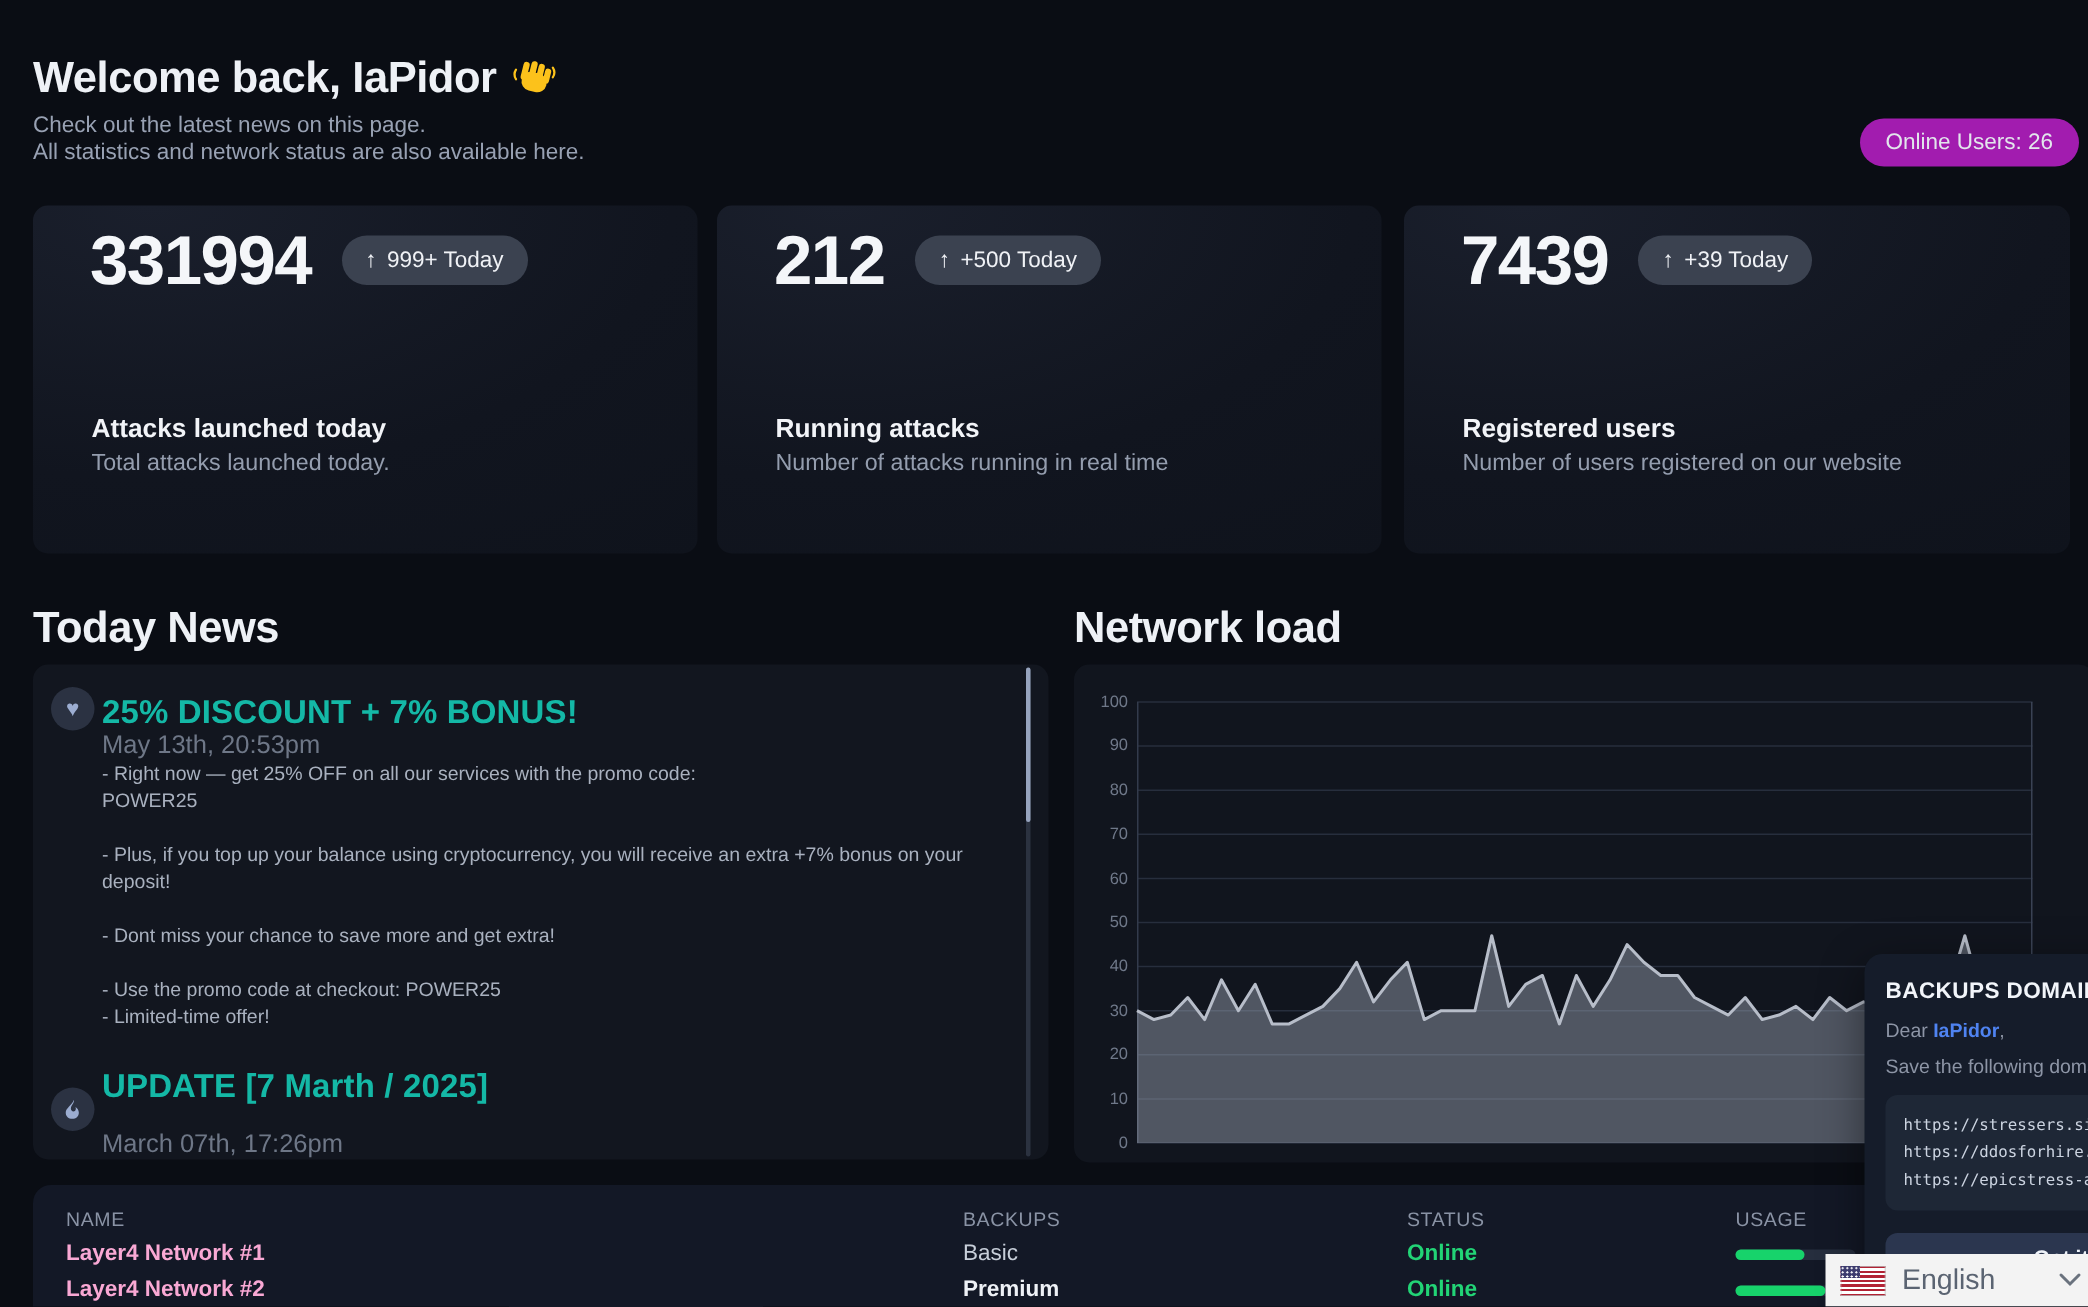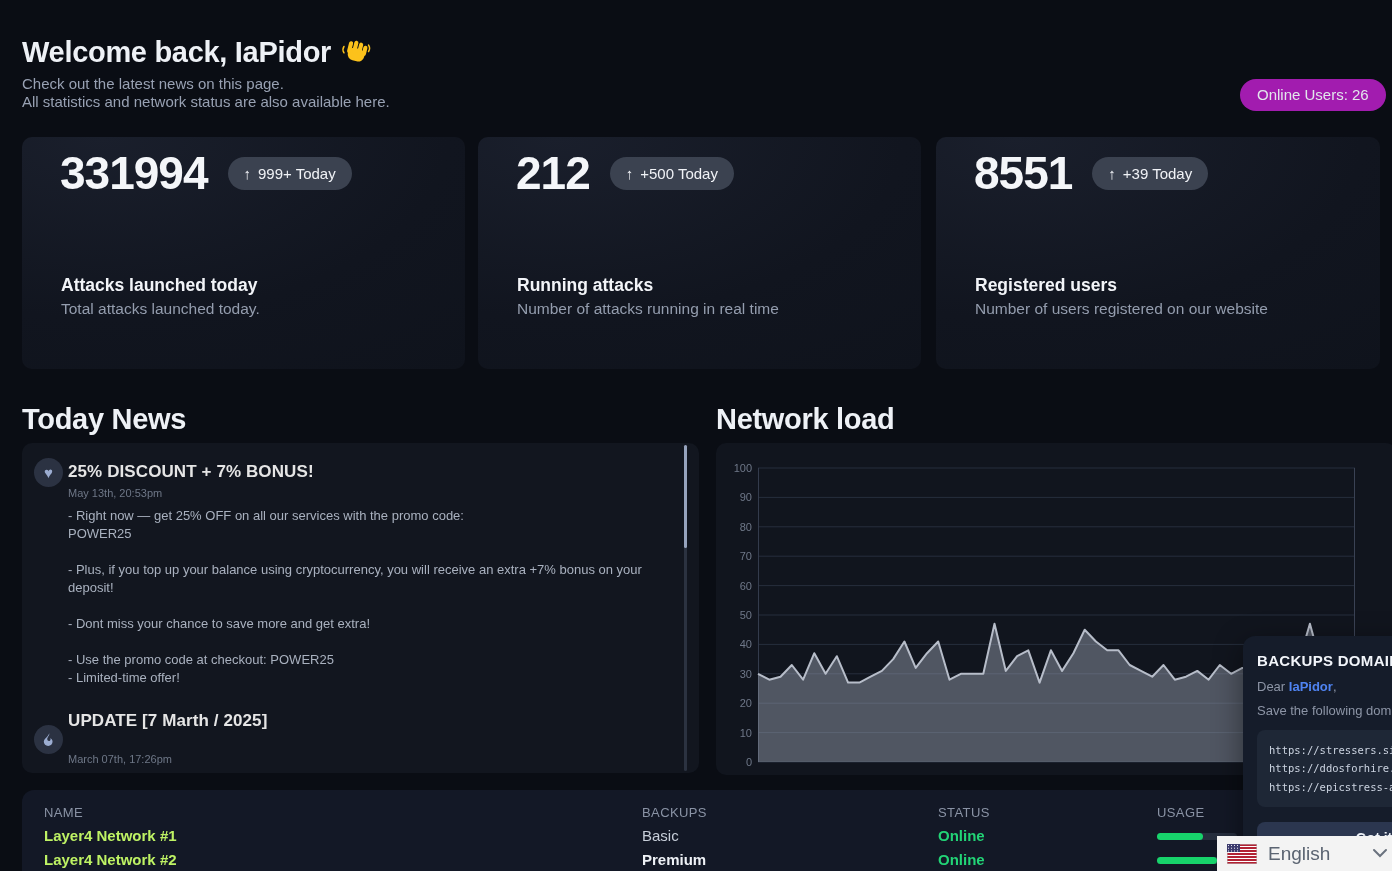--- a/index.html
+++ b/index.html
@@ -35,42 +35,42 @@
   .stat-card .row1 { left:38px; top:9px; }
   
   .section-title { position:absolute; font-size:29px; font-weight:700; letter-spacing:-0.3px; top:403px; }
   #news-title { left:22px; }
   #chart-title { left:716px; }
   
   .news-card { position:absolute; left:22px; top:443px; width:677px; height:330px; border-radius:10px;
     background:#12161f; overflow:hidden; }
   .news-icon { position:absolute; left:12px; width:29px; height:29px; border-radius:50%;
     background:#2b3242; display:flex; align-items:center; justify-content:center; color:#9cadd1; font-size:15px; }
-  .news-item-title { position:absolute; left:46px; font-size:17px; font-weight:700; color:#e5e5e5; letter-spacing:0.1px; }
-  .news-date { position:absolute; left:46px; font-size:11px; color:#6e7787; }
+  .news-item-title { position:absolute; left:46px; font-size:22px; font-weight:700; color:#14b8a6; letter-spacing:0.1px; }
+  .news-date { position:absolute; left:46px; font-size:17px; color:#6e7787; }
   .news-body { position:absolute; left:46px; width:585px; font-size:13px; line-height:18px; color:#a9b1bf; white-space:pre-line; }
   .news-scroll-track { position:absolute; left:662px; top:2px; width:3px; height:326px; background:#2b3240; border-radius:2px; }
   .news-scroll-thumb { position:absolute; left:0; top:0; width:3px; height:103px; background:#96a3bd; border-radius:2px; }
   
   .chart-card { position:absolute; left:716px; top:443px; width:680px; height:332px; border-radius:10px; background:#11151e; }
   #plot { position:absolute; left:42px; top:25px; width:597px; height:294px; }
   #plot svg { position:absolute; left:0; top:0; width:597px; height:294px; overflow:visible; }
   #y-labels { position:absolute; left:0; top:25px; width:36px; height:294px; }
   #y-labels div { position:absolute; right:0; width:36px; text-align:right; font-size:11px; color:#6f7889; }
   
   .table-card { position:absolute; left:22px; top:790px; width:1358px; height:120px; border-radius:12px; background:#131826; }
   .th { position:absolute; font-size:13px; font-weight:400; color:#8a93a5; letter-spacing:0.4px; top:15px; }
   .td { position:absolute; font-size:15px; }
   .col-name    { left:22px; }
   .col-network { left:620px; }
   .col-status  { left:916px; }
   .col-usage   { left:1135px; }
   .row-a { top:37px; }
   .row-b { top:61px; }
-  .cell-name { font-weight:600; color:#bef264; }
+  .cell-name { font-weight:600; color:#f9a8d4; }
   .cell-network { color:#c7ced9; }
   .cell-network.bold { font-weight:700; color:#eef1f6; }
   .cell-status { font-weight:600; }
   .usage-track { position:absolute; left:1135px; width:80px; height:7px; border-radius:4px; background:#262e3e; }
   .usage-track.row-a { top:43px; } .usage-track.row-b { top:67px; }
   .usage-fill { height:7px; border-radius:4px; }
   
   .popup { position:absolute; left:1243px; top:636px; width:262px; border-radius:12px;
     background:#151c2a; padding:16px 14px 16px 14px; z-index:50; box-shadow:0 8px 30px rgba(0,0,0,0.45); }
   .popup-title { font-size:15px; font-weight:800; letter-spacing:0.3px; color:#f2f5fa; margin-bottom:10px; }
@@ -137,21 +137,21 @@
           <span>+500 Today</span>
         </span>
     </div>
     <div class="stat-title">Running attacks</div>
     <div class="stat-desc">Number of attacks running in real time</div>
   </div>
 </div>
 <div class="stat-card" style="left:936px;width:444px">
   <div class="stat-inner">
     <div class="row1">
-      <span class="stat-value">8551</span>
+      <span class="stat-value">7439</span>
       <span class="stat-badge">
           <span class="arrow">↑</span>
           <span>+39 Today</span>
         </span>
     </div>
     <div class="stat-title">Registered users</div>
     <div class="stat-desc">Number of users registered on our website</div>
   </div>
 </div>
 

